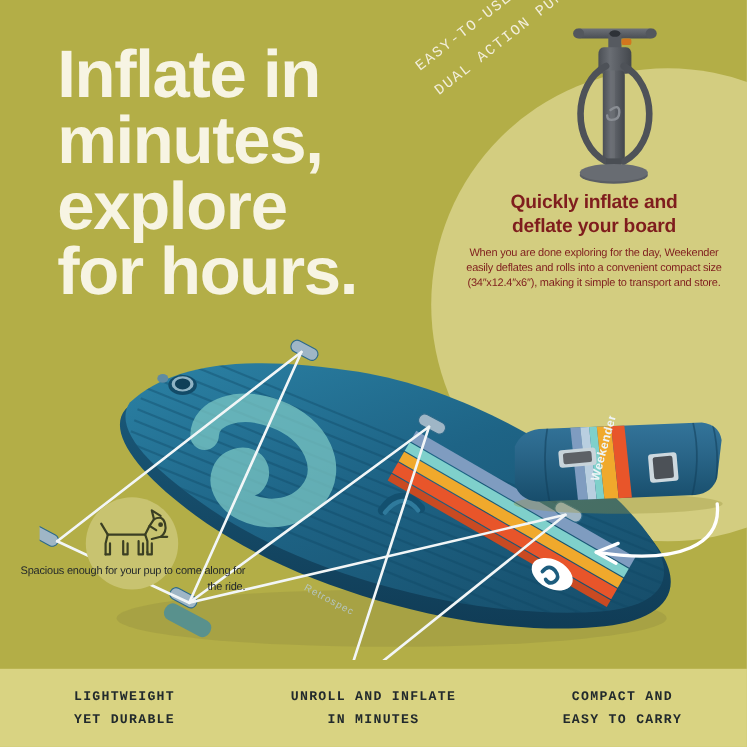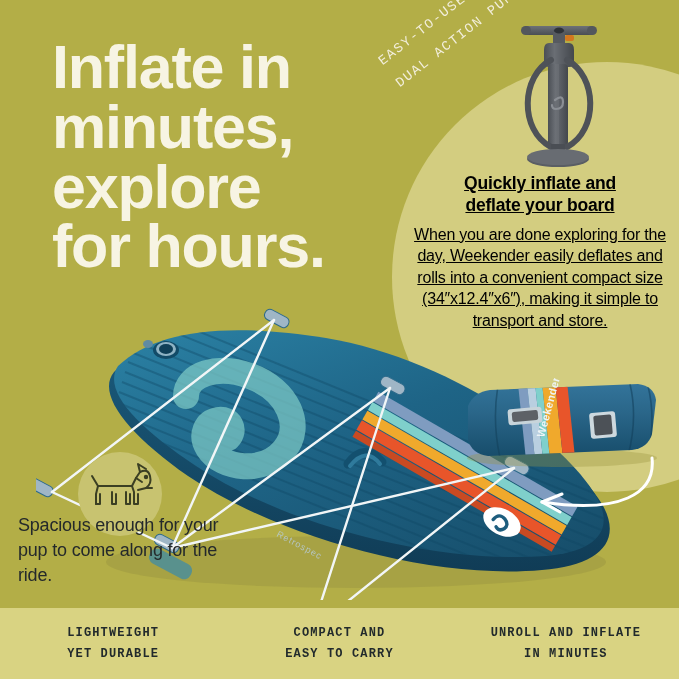--- a/index.html
+++ b/index.html
@@ -50,36 +50,36 @@
     white-space:pre-line;
     text-align:left;
   }
 
   
   #pump{position:absolute;left:505px;top:14px;width:108px;height:160px;}
 
   
   #right-copy{
     position:absolute;left:414px;top:172px;width:252px;
-    text-align:center;color:#000000;text-decoration:underline;
+    text-align:center;color:#7f1d1d;
   }
   #right-title{
     font-size:17.5px;font-weight:bold;line-height:1.28;
     letter-spacing:-0.2px;margin-bottom:7px;white-space:pre-line;
   }
   #right-body{
-    font-size:16px;line-height:1.34;letter-spacing:-0.2px;
+    font-size:10px;line-height:1.34;letter-spacing:-0.2px;
   }
 
   
   #dog-icon-wrap{position:absolute;left:78px;top:452px;width:84px;height:84px;}
   #dog-copy{
     position:absolute;left:18px;top:513px;width:205px;
-    text-align:left;color:#24292b;
-    font-size:18px;line-height:1.38;letter-spacing:-0.2px;
+    text-align:right;color:#24292b;
+    font-size:10px;line-height:1.38;letter-spacing:-0.2px;
   }
 
   
   #board{position:absolute;left:36px;top:300px;width:600px;height:300px;}
   
   #rolled{position:absolute;left:452px;top:378px;width:216px;height:90px;}
   
   #arrow{position:absolute;left:470px;top:450px;width:190px;height:95px;}
 
   
@@ -344,19 +344,19 @@
 
         <circle cx="68" cy="25" r="1.2" fill="#3b3f23"></circle>
       </g>
     </svg>
   </div>
   <div id="dog-copy">Spacious enough for your pup to come along for the ride.</div>
 
   <div id="caption-strip">
     <div class="caption">LIGHTWEIGHT
 YET DURABLE</div>
+    <div class="caption">UNROLL AND INFLATE
+IN MINUTES</div>
     <div class="caption">COMPACT AND
 EASY TO CARRY</div>
-    <div class="caption">UNROLL AND INFLATE
-IN MINUTES</div>
   </div>
 
 </div>
 
 </body></html>

